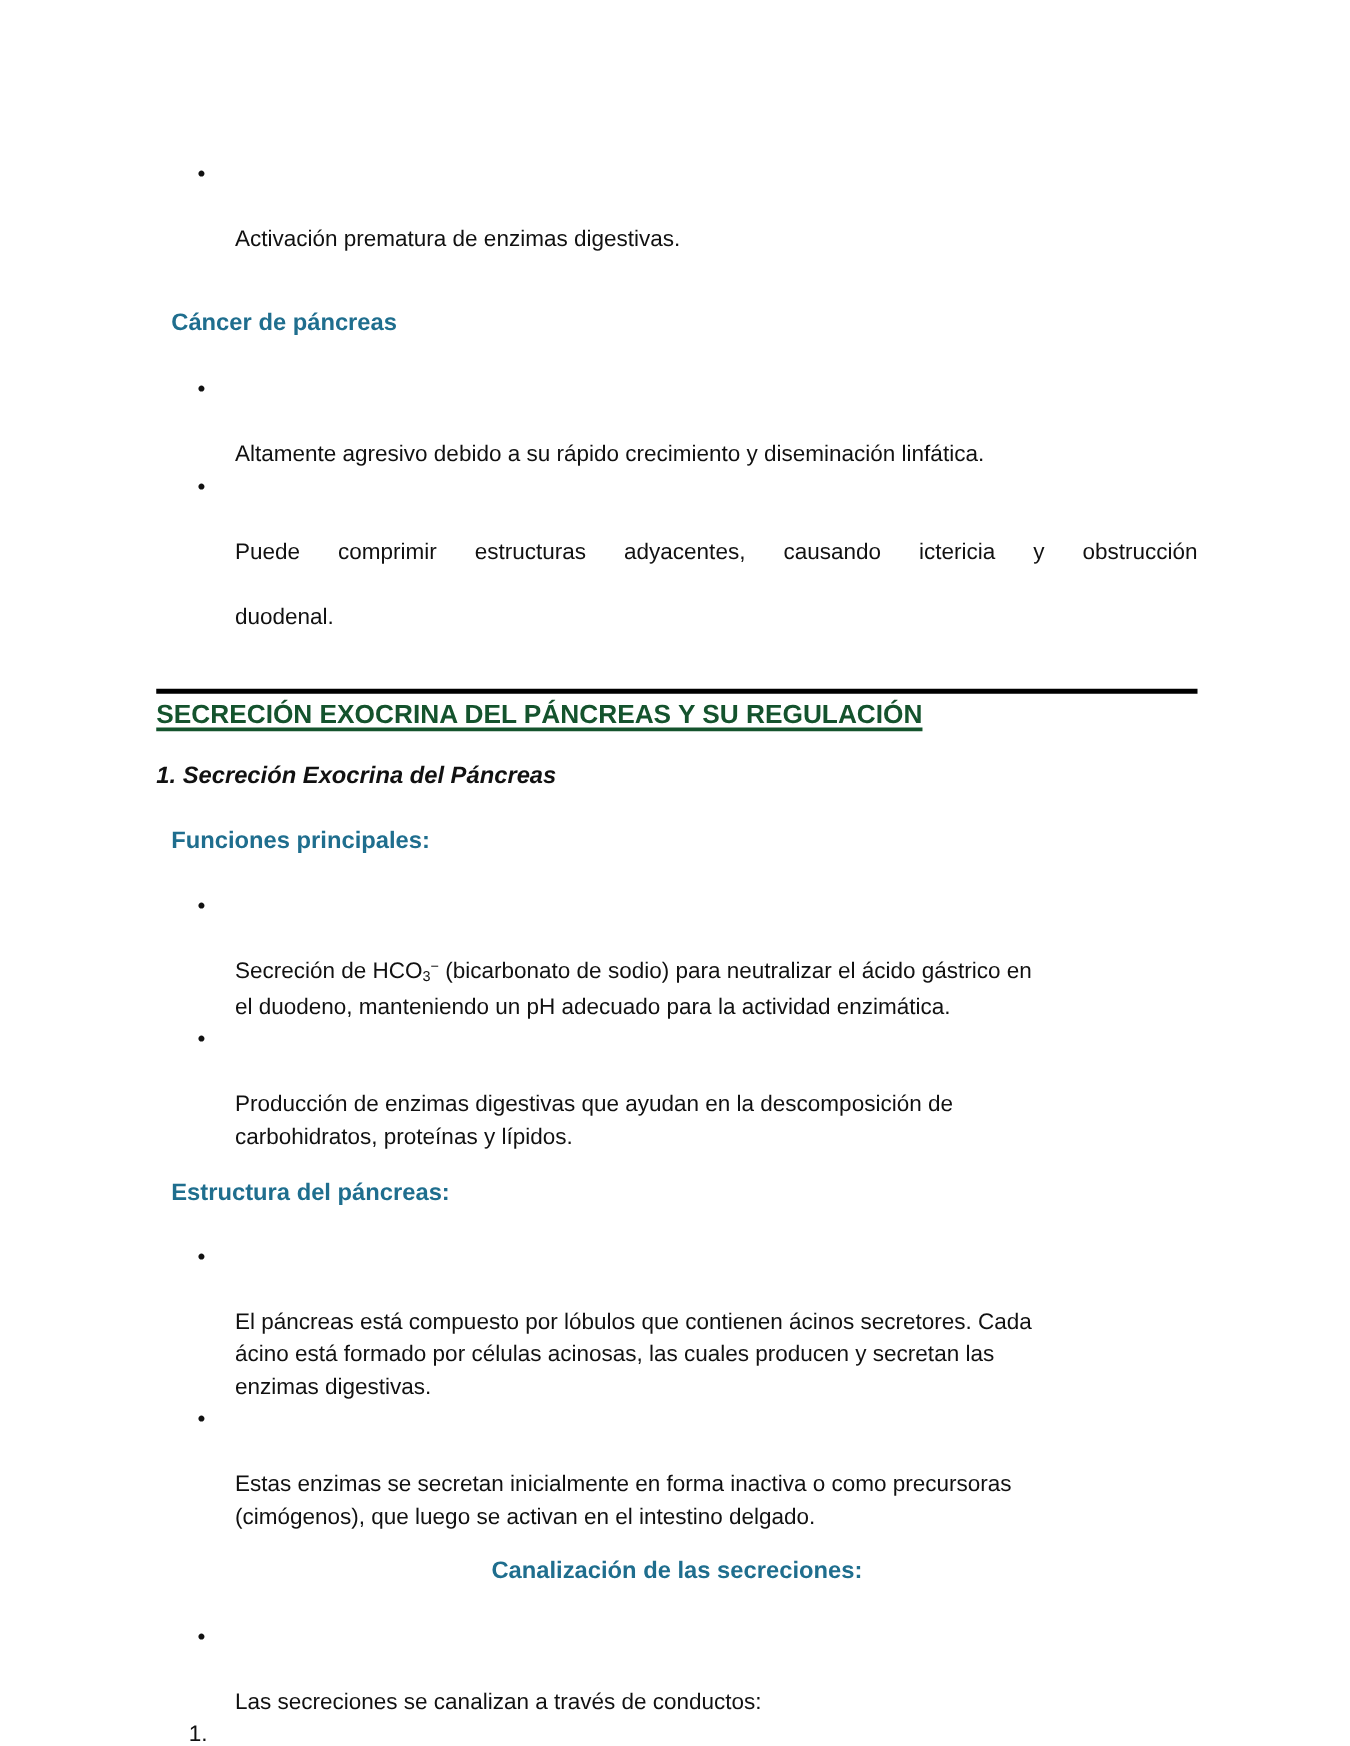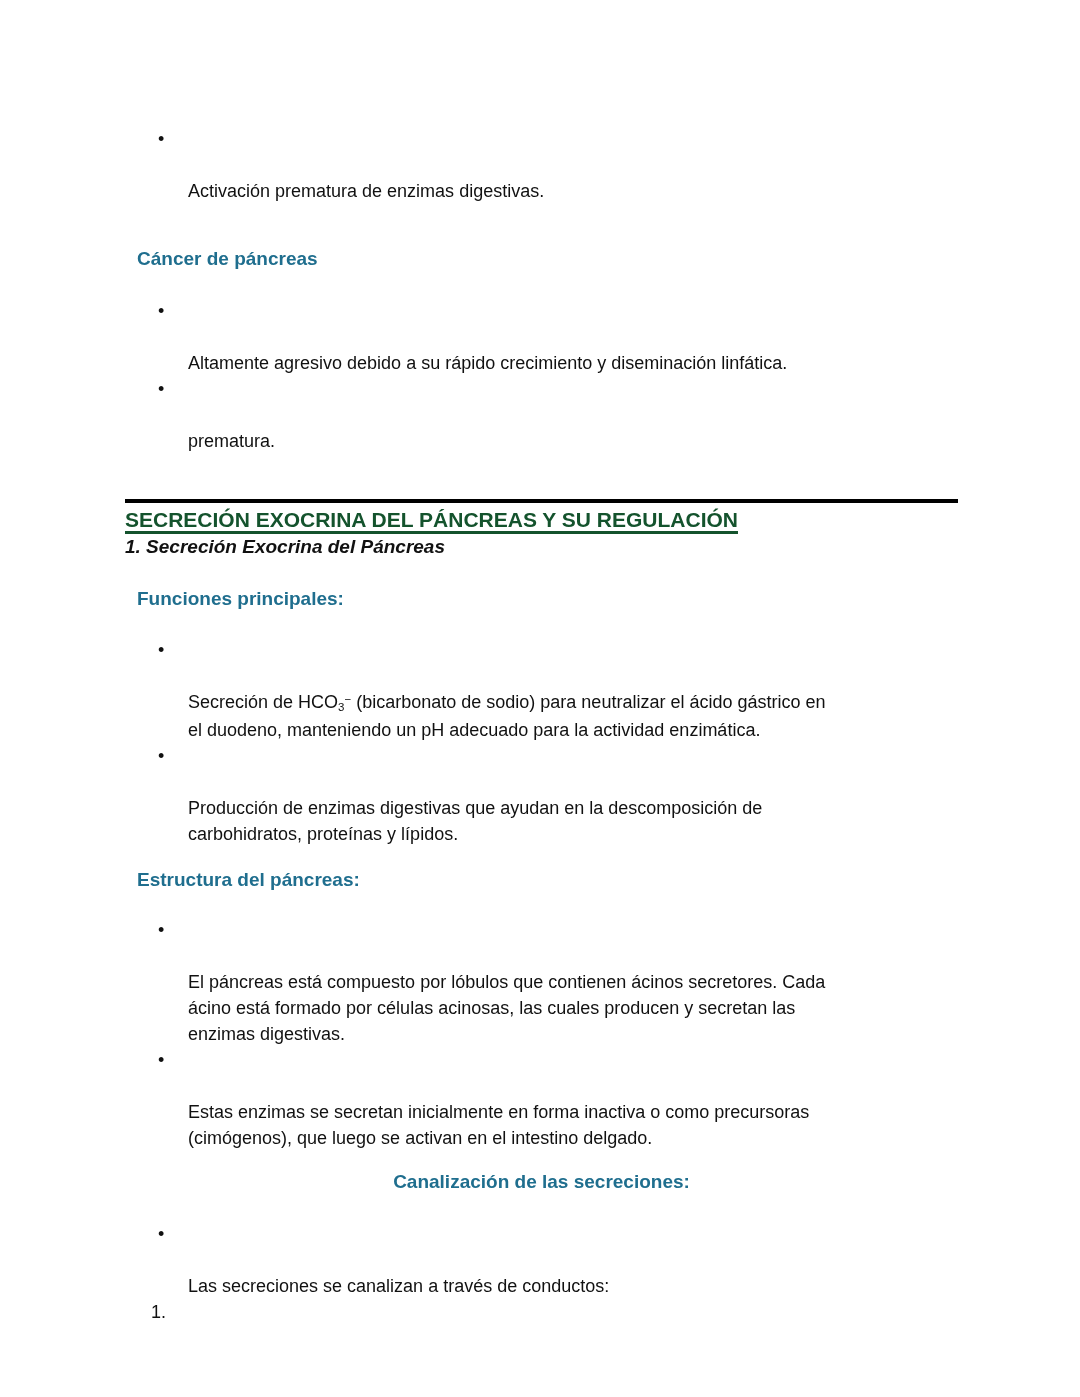--- a/index.html
+++ b/index.html
@@ -91,21 +91,21 @@
   sup.chem {
     font-size: 64%;
     vertical-align: baseline;
     position: relative;
     top: -0.45em;
   }
   
   .mt-heading-lg { margin-top: 42px; }
   .mt-list { margin-top: 26px; }
   .mt-rule { margin-top: 19px; }
-  .mt-h1 { }
+  .mt-h1 { margin-top: 22px; }
   .mt-26 { margin-top: 26px; }
   .mt-25 { margin-top: 25px; }
   .mt-24 { margin-top: 24px; }
   .mt-20 { margin-top: 20px; }
   .mt-18 { margin-top: 18px; text-align: center; }
 </style>
 </head>
 <body>
 
 <div class="page">
@@ -120,21 +120,22 @@
 
     <h3 class="teal-heading mt-heading-lg">Cáncer de páncreas</h3>
 
     <div class="list mt-list">
       <div class="li">
         <span class="marker dot">•</span>
         <span>Altamente agresivo debido a su rápido crecimiento y diseminación linfática.</span>
       </div>
       <div class="li">
         <span class="marker dot">•</span>
-        <div>prematura.</div>
+        <div class="justify-last">Puede comprimir estructuras adyacentes, causando ictericia y obstrucción</div>
+        <div>duodenal.</div>
       </div>
     </div>
 
     <div class="section-rule mt-rule"></div>
     <h1 class="section-title"><span class="underlined">SECRECIÓN EXOCRINA DEL PÁNCREAS Y SU REGULACIÓN</span></h1>
 
     <h2 class="bi-heading mt-h1">1. Secreción Exocrina del Páncreas</h2>
 
     <h3 class="teal-heading mt-26">Funciones principales:</h3>
 

